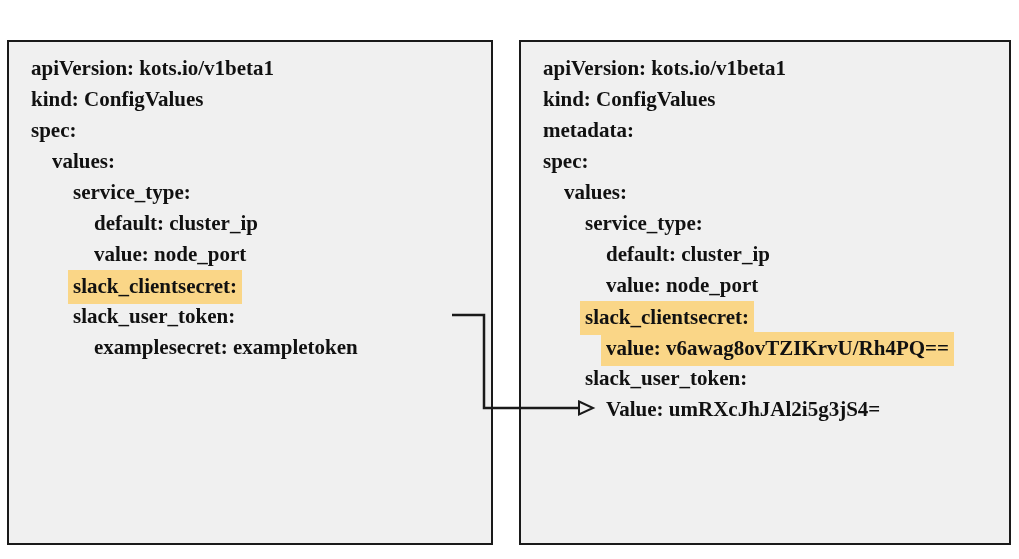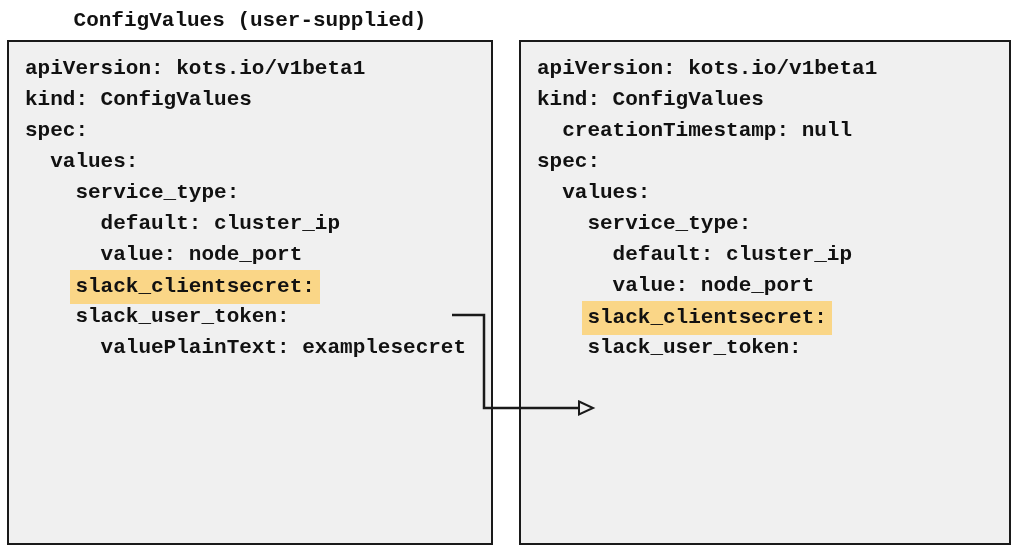--- a/index.html
+++ b/index.html
@@ -30,22 +30,23 @@
   }
   .panel-title.left  { left: 7px;   width: 486px; }
   .panel-title.right { left: 519px; width: 492px; }
   .codebox {
     position: absolute;
     top: 40px;
     height: 505px;
     background: var(--box-bg, #f0f0f0);
     border: 2px solid var(--box-border, #1a1a1a);
     box-sizing: border-box;
-    padding: 11px 6px 0 16px;
+    padding: 11px 6px 0 22px;
     overflow: hidden;
+    font-family: Liberation Serif, serif;
   }
   .codebox.left  { left: 7px;   width: 486px; }
   .codebox.right { left: 519px; width: 492px; }
   .code-line {
     height: 31px;
     line-height: 31px;
     font-size: 21px;
     font-weight: bold;
     color: #111111;
     white-space: pre;
@@ -71,47 +72,48 @@
     stroke-width: 2;
     fill: var(--box-bg, #f0f0f0);
     stroke-linejoin: miter;
   }
 </style>
 </head>
 <body>
 
 <div class="canvas">
 
-  <div class="panel-title left">ConfigValues (user-supplied)</div>
 
 
   <div class="codebox left">
       <div class="code-line"><span class="code-text" style="margin-left: 0ch;">apiVersion: kots.io/v1beta1</span></div>
       <div class="code-line"><span class="code-text" style="margin-left: 0ch;">kind: ConfigValues</span></div>
       <div class="code-line"><span class="code-text" style="margin-left: 0ch;">spec:</span></div>
       <div class="code-line"><span class="code-text" style="margin-left: 2ch;">values:</span></div>
       <div class="code-line"><span class="code-text" style="margin-left: 4ch;">service_type:</span></div>
       <div class="code-line"><span class="code-text" style="margin-left: 6ch;">default: cluster_ip</span></div>
       <div class="code-line"><span class="code-text" style="margin-left: 6ch;">value: node_port</span></div>
       <div class="code-line"><span class="code-text hl" style="margin-left: calc(4ch - 5px);">slack_clientsecret:</span></div>
       <div class="code-line"><span class="code-text" style="margin-left: 4ch;">slack_user_token:</span></div>
-      <div class="code-line"><span class="code-text" style="margin-left: 6ch;">valuePlainText: examplesecret</span></div>
+      <div class="code-line"><span class="code-text" style="margin-left: 6ch;">examplesecret: exampletoken</span></div>
     </div>
 
   <div class="codebox right">
       <div class="code-line"><span class="code-text" style="margin-left: 0ch;">apiVersion: kots.io/v1beta1</span></div>
       <div class="code-line"><span class="code-text" style="margin-left: 0ch;">kind: ConfigValues</span></div>
-      <div class="code-line"><span class="code-text" style="margin-left: 2ch;">creationTimestamp: null</span></div>
+      <div class="code-line"><span class="code-text" style="margin-left: 0ch;">metadata:</span></div>
       <div class="code-line"><span class="code-text" style="margin-left: 0ch;">spec:</span></div>
       <div class="code-line"><span class="code-text" style="margin-left: 2ch;">values:</span></div>
       <div class="code-line"><span class="code-text" style="margin-left: 4ch;">service_type:</span></div>
       <div class="code-line"><span class="code-text" style="margin-left: 6ch;">default: cluster_ip</span></div>
       <div class="code-line"><span class="code-text" style="margin-left: 6ch;">value: node_port</span></div>
       <div class="code-line"><span class="code-text hl" style="margin-left: calc(4ch - 5px);">slack_clientsecret:</span></div>
+      <div class="code-line"><span class="code-text hl" style="margin-left: calc(6ch - 5px);">value: v6awag8ovTZIKrvU/Rh4PQ==</span></div>
       <div class="code-line"><span class="code-text" style="margin-left: 4ch;">slack_user_token:</span></div>
+      <div class="code-line"><span class="code-text" style="margin-left: 6ch;">Value: umRXcJhJAl2i5g3jS4=</span></div>
     </div>
 
   <svg class="connector" width="1019" height="559" viewBox="0 0 1019 559">
     <path class="connector-path" d="M 452 315 L 484 315 L 484 408 L 579 408"></path>
     <polygon class="connector-head" points="579,401.5 593,408 579,414.5"></polygon>
   </svg>
 
 </div>
 
 </body></html>

